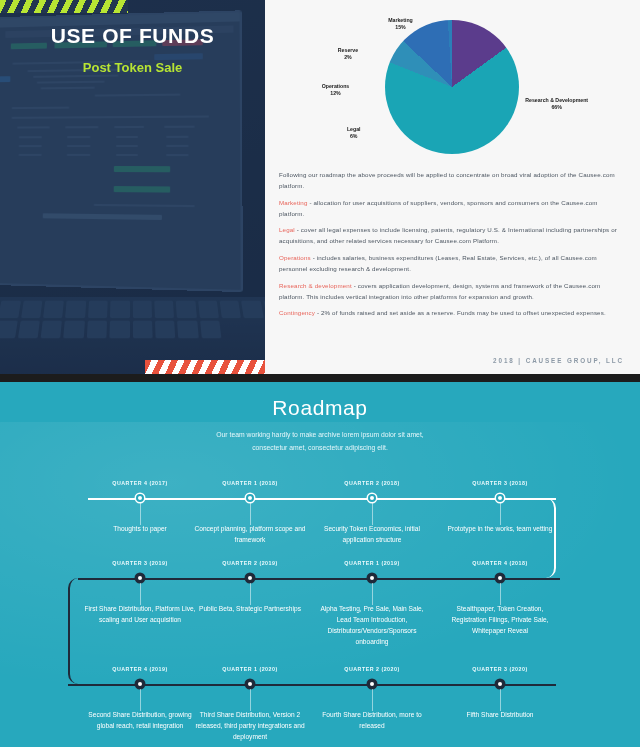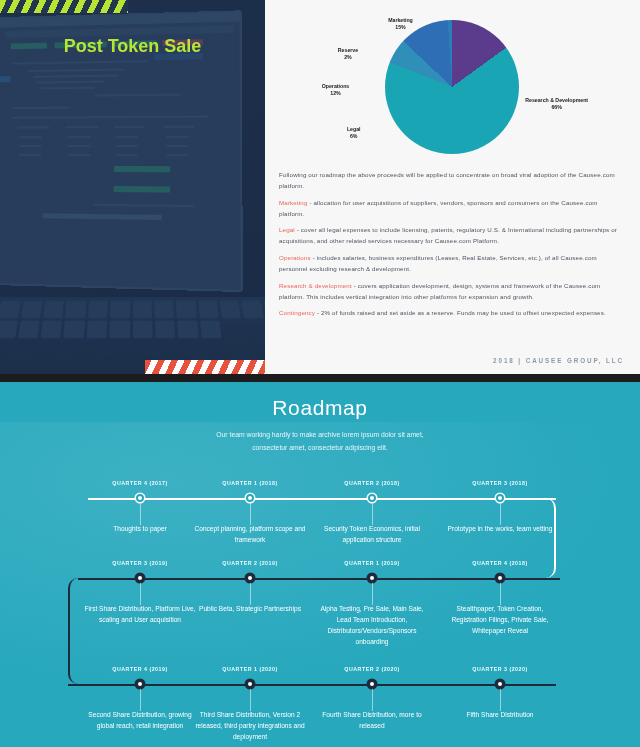--- a/index.html
+++ b/index.html
@@ -68,21 +68,21 @@
       #e8523d 0 6px, #ffffff 6px 12px);
   }
   .funds-titles {
     position:absolute; left:0; top:24px; width:100%; text-align:center;
     z-index:4;
   }
   .funds-title {
     color:#fff; font-size:21px; font-weight:bold; letter-spacing:.6px;
   }
   .funds-sub {
-    margin-top:12px; color:#b8e533; font-size:18px; font-weight:bold;
+    margin-top:12px; color:#b8e533; font-size:13px; font-weight:bold;
   }
 
   
   .content-panel {
     position:relative; width:375px; height:100%;
     background:#f7f7f7; padding:14px 16px 0 14px;
   }
   .alloc-title {
     color:#e8645a; font-size:11px; font-weight:bold;
     letter-spacing:.35px; text-align:center; margin-bottom:4px;
@@ -255,20 +255,21 @@
         <i></i>
         <i></i>
         <i></i>
     </div>
 
     <div class="photo-dim"></div>
     <div class="stripe-tl"></div>
     <div class="stripe-br"></div>
 
     <div class="funds-titles">
+      <div class="funds-title">USE OF FUNDS</div>
       <div class="funds-sub">Post Token Sale</div>
     </div>
   </div>
 
   <div class="content-panel">
 
     <div class="pie-wrap">
       <div class="pie" id="pie-disc" style="background: conic-gradient(rgb(91, 60, 140) 0%, rgb(91, 60, 140) 15%, rgb(26, 165, 181) 15%, rgb(26, 165, 181) 81%, rgb(47, 143, 184) 81%, rgb(47, 143, 184) 87%, rgb(46, 110, 181) 87%, rgb(46, 110, 181) 99%, rgb(43, 127, 184) 99%, rgb(43, 127, 184) 101%);"></div>
 
       <div class="pie-label" style="left:113px; top:6px;">

